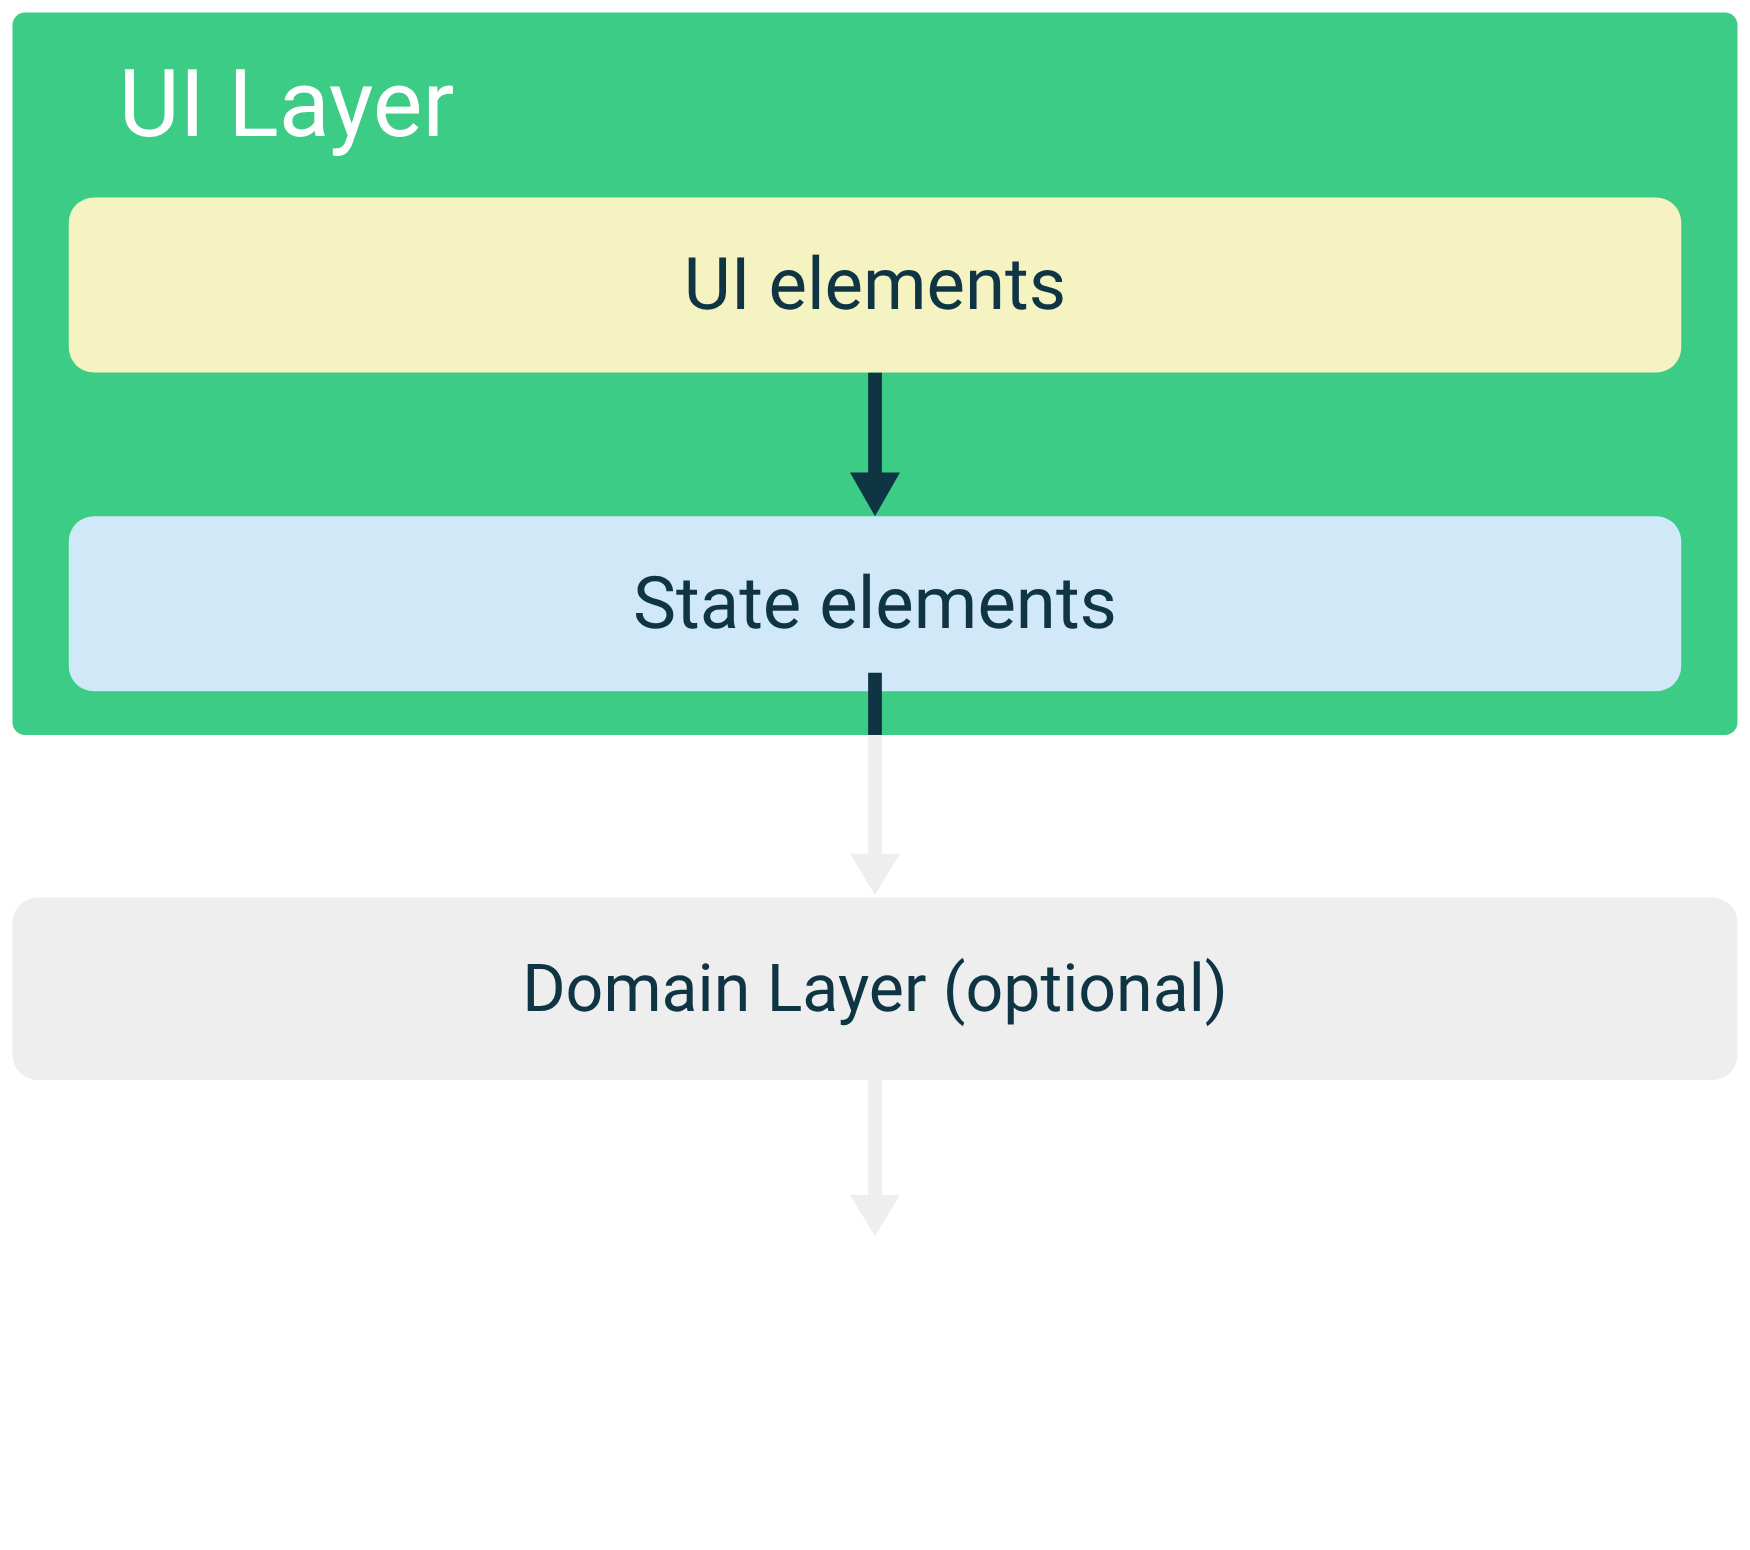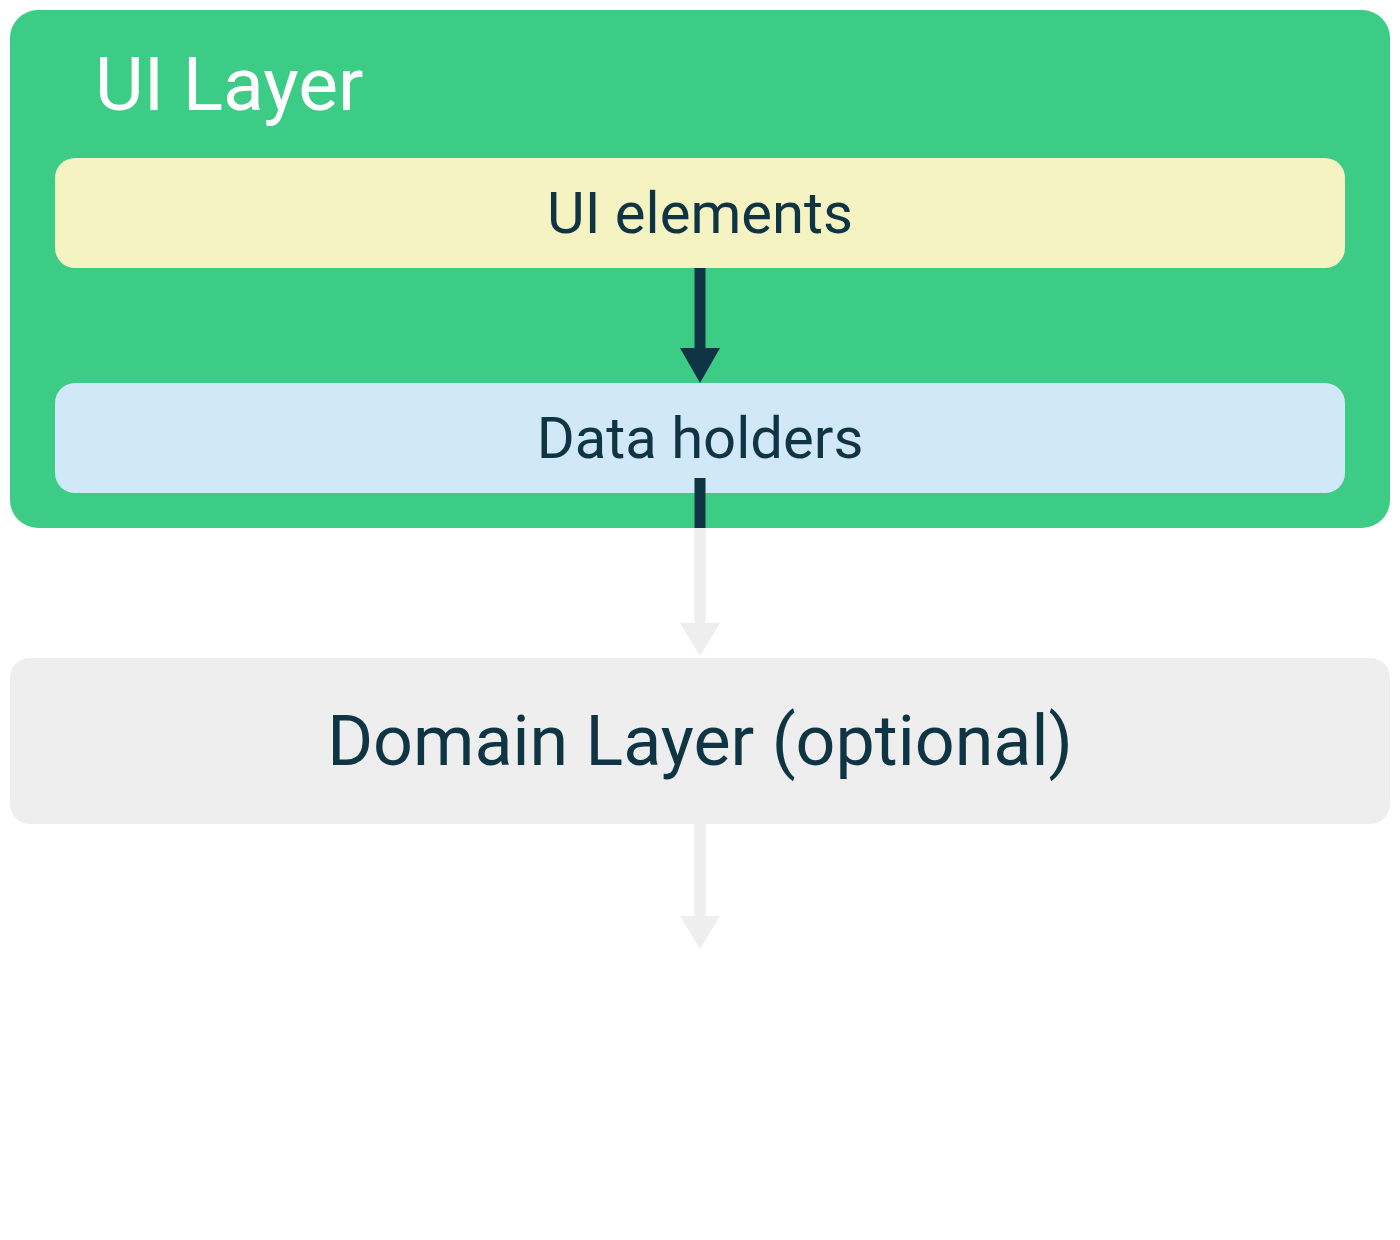--- a/index.html
+++ b/index.html
@@ -20,38 +20,38 @@
     .diagram-container {
       width: 100%;
       height: 100%;
       display: flex;
       flex-direction: column;
       align-items: center;
     }
     
     .ui-layer-box {
       background: #3DCC85;
-      border-radius: 28px;
+      border-radius: 10px;
       width: 100%;
       padding: 30px 45px 35px 45px;
       display: flex;
       flex-direction: column;
     }
     
     .ui-layer-title {
       color: #ffffff;
       font-size: 75px;
       font-weight: 400;
       margin-left: 40px;
       margin-bottom: 30px;
     }
     
     .inner-box {
       border-radius: 20px;
-      padding: 21px 0;
+      padding: 36px 0;
       text-align: center;
       font-size: 58px;
       font-weight: 400;
       color: #0F3443;
       width: 100%;
     }
     
     .ui-elements-box {
       background: #F4F3C1;
     }
@@ -74,21 +74,21 @@
       height: 125px;
       position: relative;
     }
     
     .layer-box {
       background: #EEEEEE;
       border-radius: 20px;
       width: 100%;
       padding: 42px 0;
       text-align: center;
-      font-size: 70px;
+      font-size: 53px;
       font-weight: 400;
       color: #0F3443;
     }
     
     .arrow-svg {
       position: absolute;
       left: 50%;
       transform: translateX(-50%);
     }
   </style>
@@ -102,21 +102,21 @@
 
     <div class="inner-box ui-elements-box">UI elements</div>
 
     <div class="dark-arrow-spacer">
       <svg class="arrow-svg" width="60" height="120" viewBox="0 0 60 120">
         <line x1="30" y1="0" x2="30" y2="85" stroke="#0F3443" stroke-width="11"></line>
         <polygon points="30,115 10,80 50,80" fill="#0F3443"></polygon>
       </svg>
     </div>
 
-    <div class="inner-box state-holders-box">Data holders</div>
+    <div class="inner-box state-holders-box">State elements</div>
   </div>
 
   <div class="below-ui-spacer">
     <svg class="arrow-svg" width="60" height="180" viewBox="0 0 60 180" style="top:-50px;">
       <line x1="30" y1="0" x2="30" y2="50" stroke="#0F3443" stroke-width="11"></line>
       <line x1="30" y1="50" x2="30" y2="150" stroke="#EEEEEE" stroke-width="11"></line>
       <polygon points="30,178 10,145 50,145" fill="#EEEEEE"></polygon>
     </svg>
   </div>
 

